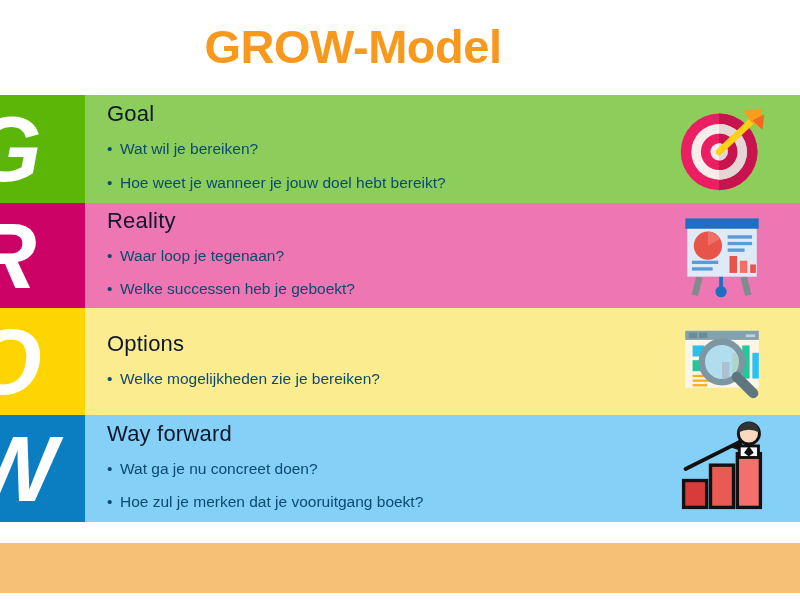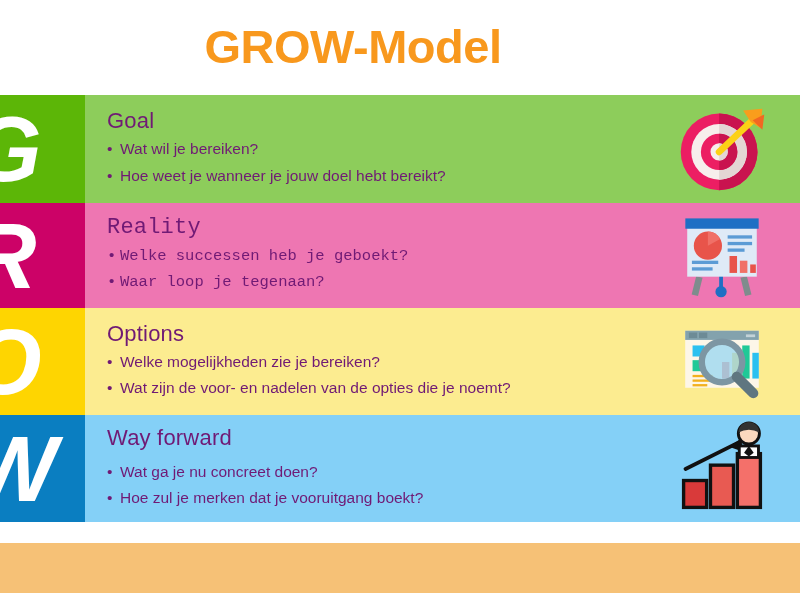--- a/index.html
+++ b/index.html
@@ -76,62 +76,63 @@
   .content-cell {
     flex: 1 1 auto;
     position: relative;
     padding: 10px 0 10px 22px;
     display: flex;
     flex-direction: column;
     justify-content: center;
     box-sizing: border-box;
   }
   .row-heading {
-    color: #701a75;
+    color: #0f172a;
     font-size: 22px;
     font-weight: normal;
     line-height: 1.18;
     margin-bottom: 2px;
     letter-spacing: 0.2px;
   }
   .bullets {
     list-style: none;
     margin: 0;
     padding: 0;
   }
   .bullets li {
-    color: #701a75;
+    color: #0c4a6e;
     font-size: 15.5px;
     line-height: 1.72;
     white-space: nowrap;
     position: relative;
     padding-left: 13px;
+    margin-top: 7px;
   }
   .bullets li::before {
     content: "\2022";
     position: absolute;
     left: 0;
     top: 0;
   }
 
   
   .row-goal     { height: 108px; }
   .row-reality  { height: 105px; }
   .row-options  { height: 107px; }
   .row-way      { height: 107px; }
 
   
   .row-goal    .letter-cell { background: #5cb607; }
   .row-goal    .content-cell{ background: #8dcd5b; }
   .row-reality .letter-cell { background: #cc0267; }
-  .row-reality .content-cell{ background: #ee76b2; font-family: Liberation Mono, monospace; }
+  .row-reality .content-cell{ background: #ee76b2; }
   .row-options .letter-cell { background: #fed501; }
   .row-options .content-cell{ background: #fcec90; }
   .row-way     .letter-cell { background: #0a7ec1; }
-  .row-way     .content-cell{ background: #84d0f7; justify-content: space-between; }
+  .row-way     .content-cell{ background: #84d0f7; }
 
   
   .icon-slot {
     position: absolute;
     right: 22px;
     top: 50%;
     transform: translateY(-50%);
     width: 112px;
     height: 92px;
     display: flex;
@@ -190,22 +191,22 @@
       </div>
     </div>
 
     <div class="row row-reality">
       <div class="letter-cell">
         <div class="letter-glyph">R</div>
       </div>
       <div class="content-cell">
         <div class="row-heading">Reality</div>
         <ul class="bullets">
+          <li>Waar loop je tegenaan?</li>
           <li>Welke successen heb je geboekt?</li>
-          <li>Waar loop je tegenaan?</li>
         </ul>
         <div class="icon-slot">
           <svg viewBox="0 0 100 100" width="94" height="94" aria-hidden="true">
             <rect x="20" y="72" width="7" height="20" fill="#7f8c8d" transform="rotate(14 23 82)"></rect>
             <rect x="72" y="72" width="7" height="20" fill="#7f8c8d" transform="rotate(-14 76 82)"></rect>
             <rect x="47" y="70" width="4" height="16" fill="#1e6fc4"></rect>
             <circle cx="49" cy="88" r="6" fill="#1e6fc4"></circle>
             <rect x="13" y="14" width="74" height="58" fill="#dfeaf7"></rect>
             <rect x="11" y="10" width="78" height="11" fill="#1e6fc4"></rect>
             <circle cx="35" cy="39" r="15" fill="#e8544a"></circle>
@@ -224,21 +225,20 @@
     </div>
 
     <div class="row row-options">
       <div class="letter-cell">
         <div class="letter-glyph">O</div>
       </div>
       <div class="content-cell">
         <div class="row-heading">Options</div>
         <ul class="bullets">
           <li>Welke mogelijkheden zie je bereiken?</li>
-          <li>Wat zijn de voor- en nadelen van de opties die je noemt?</li>
         </ul>
         <div class="icon-slot">
           <svg viewBox="0 0 100 100" width="92" height="92" aria-hidden="true">
             <rect x="10" y="16" width="80" height="62" fill="#fdf6e8"></rect>
             <rect x="10" y="16" width="80" height="10" fill="#83a2ad"></rect>
             <rect x="14" y="18" width="9" height="6" fill="#6d8b96"></rect>
             <rect x="25" y="18" width="9" height="6" fill="#6d8b96"></rect>
             <rect x="76" y="20" width="10" height="3" fill="#c3d3d8"></rect>
             <rect x="18" y="32" width="13" height="12" fill="#2bc0f0"></rect>
             <rect x="18" y="48" width="13" height="12" fill="#20c997"></rect>

